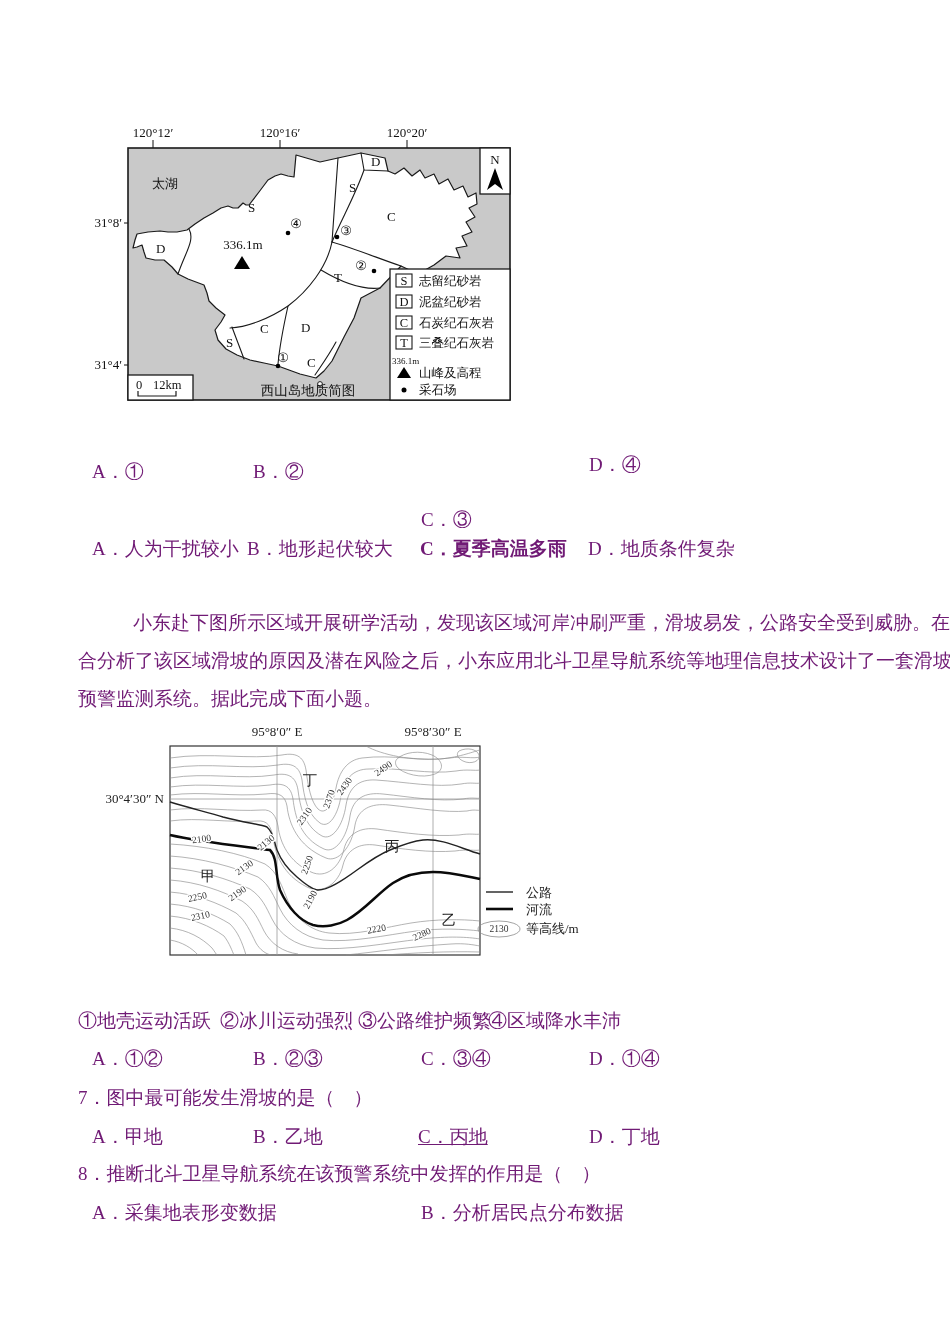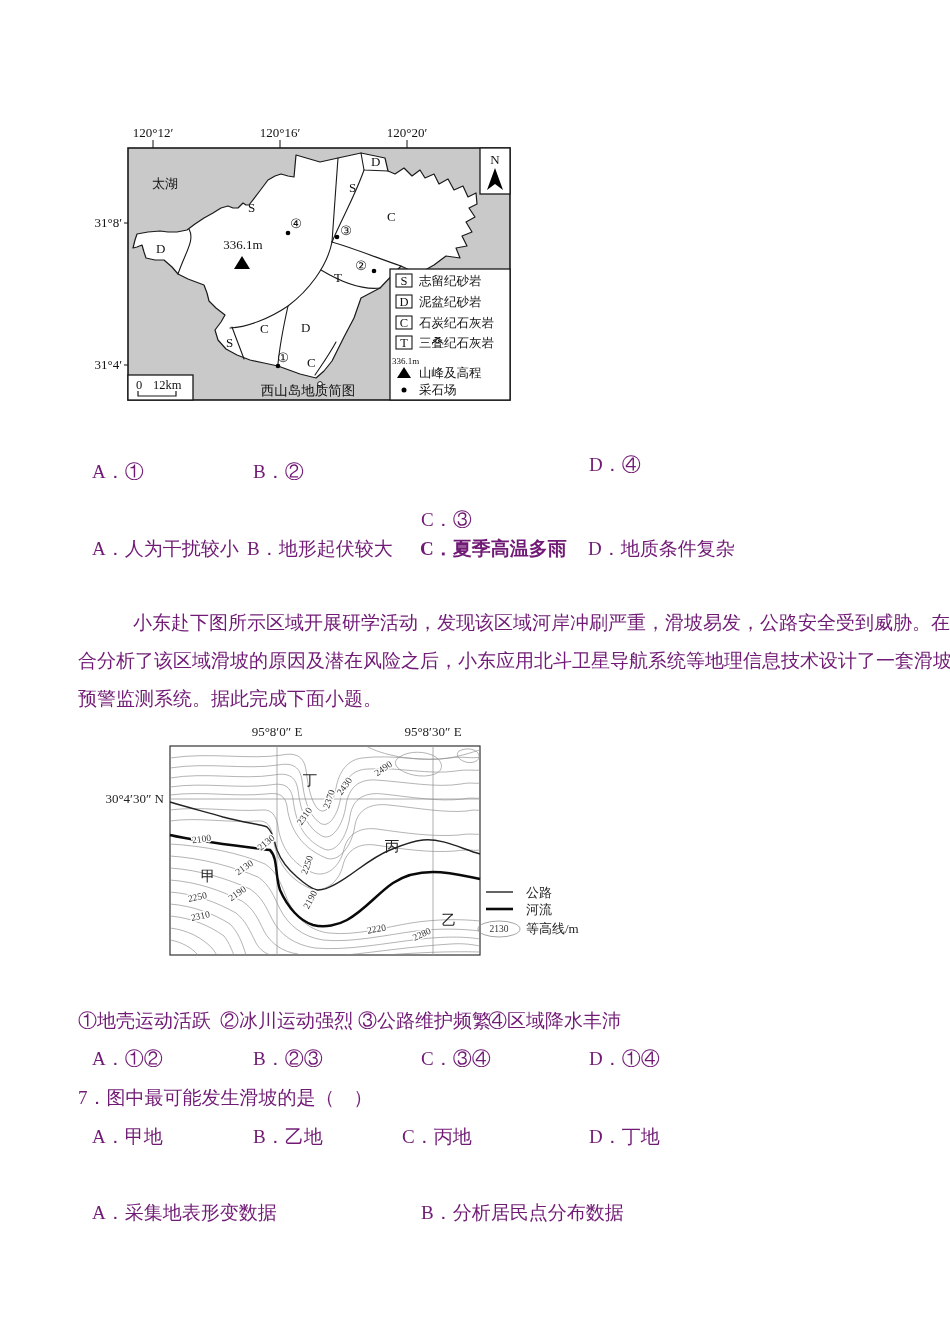--- a/index.html
+++ b/index.html
@@ -228,22 +228,23 @@
     <span class="opt" style="left:92px;top:1046px;">A．①②</span>
     <span class="opt" style="left:253px;top:1046px;">B．②③</span>
     <span class="opt" style="left:421px;top:1046px;">C．③④</span>
     <span class="opt" style="left:589px;top:1046px;">D．①④</span>
   </div>
 
   <div class="txt" style="left:78px;top:1086px;">7．图中最可能发生滑坡的是（　）</div>
   <div>
     <span class="opt" style="left:92px;top:1124px;">A．甲地</span>
     <span class="opt" style="left:253px;top:1124px;">B．乙地</span>
-    <span class="opt" style="left:402px;top:1124px;">C．丙地</span>
+    <span class="opt" style="left:418px;top:1124px;text-decoration:underline;">C．丙地</span>
     <span class="opt" style="left:589px;top:1124px;">D．丁地</span>
   </div>
 
+  <div class="txt" style="left:78px;top:1162px;">8．推断北斗卫星导航系统在该预警系统中发挥的作用是（　）</div>
   <div>
     <span class="opt" style="left:92px;top:1200px;">A．采集地表形变数据</span>
     <span class="opt" style="left:421px;top:1200px;">B．分析居民点分布数据</span>
   </div>
 
 </div>
 
 </body></html>

